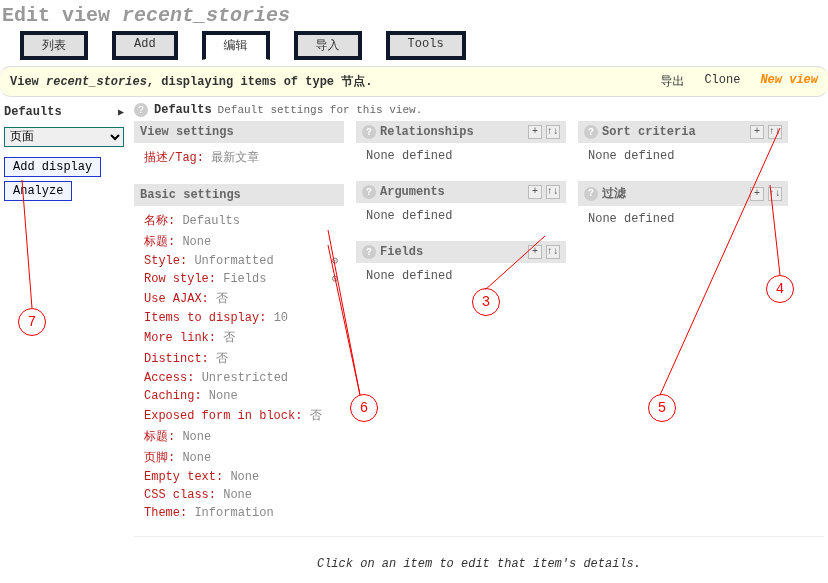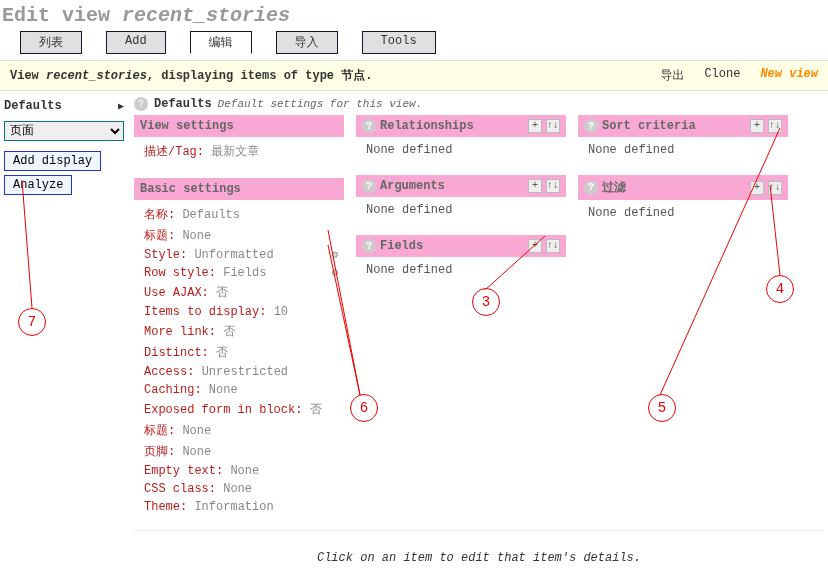--- a/index.html
+++ b/index.html
@@ -1,44 +1,44 @@
 <!DOCTYPE html>
 <html><head>
 <meta charset="utf-8">
 <style>
 * { box-sizing: border-box; margin: 0; padding: 0; }
 body { font-family: "Courier New", monospace; font-size: 12px; color: #333; background: #fff; width: 828px; position: relative; }
 .page-title { font-size: 20px; color: #999; padding: 4px 0 2px 2px; font-weight: bold; }
 .page-title .italic { font-style: italic; }
 .tabs { display: flex; gap: 24px; padding: 2px 0 6px 20px; }
-.tab { background: #e0e0e0; border: 1px solid #0f172a; padding: 2px 18px; cursor: pointer; font-size: 12px; }
+.tab { background: #e0e0e0; border: 4px solid #0f172a; padding: 2px 18px; cursor: pointer; font-size: 12px; }
 .tab.active { background: #fff; border-bottom: 1px solid #fff; }
-.info-bar { background: #feffe4; padding: 6px 10px; display: flex; justify-content: space-between; align-items: center; border-top: 1px solid #ddd; border-bottom: 1px solid #ddd; }
+.info-bar { background: #feffe4; padding: 6px 10px; display: flex; justify-content: space-between; align-items: center; border-top: 1px solid #ddd; border-bottom: 1px solid #ddd; border-radius: 11px; }
 .info-bar .left { font-weight: bold; }
 .info-bar .left .italic { font-style: italic; font-weight: bold; }
 .info-bar .right { display: flex; gap: 20px; }
 .info-bar .right span { cursor: pointer; }
 .info-bar .new-view { color: #ff8800; font-style: italic; font-weight: bold; }
 .main { display: flex; padding: 6px 4px 0 4px; gap: 10px; }
 .sidebar { width: 120px; flex-shrink: 0; }
 .defaults-hdr { font-weight: bold; padding: 2px 0 8px 0; display: flex; justify-content: space-between; align-items: center; }
 .tri { font-size: 10px; }
 .dropdown { width: 100%; border: 1px solid #0f766e; font-family: inherit; font-size: 12px; margin-bottom: 10px; padding: 1px; }
 .btn { border: 1px solid #2233cc; background: #f0f5ff; padding: 2px 8px; font-family: inherit; font-size: 12px; cursor: pointer; margin-bottom: 4px; }
 .content { flex: 1; }
 .section-title { display: flex; align-items: center; gap: 6px; padding-bottom: 4px; }
 .qmark { display: inline-flex; width: 14px; height: 14px; background: #ccc; color: #fff; border-radius: 50%; font-size: 10px; align-items: center; justify-content: center; }
 .section-title .bold { font-weight: bold; }
-.section-title .italic { font-style: italic; color: #666; font-size: 11px; }
+.section-title .italic { color: #666; font-size: 11px; }
 .panels { display: flex; gap: 12px; }
 .col { display: flex; flex-direction: column; gap: 8px; }
 .col1 { width: 210px; }
 .col2, .col3 { width: 210px; }
 .panel { background: #fff; }
-.panel-hdr { background: #f9a8d4; padding: 4px 6px; display: flex; align-items: center; justify-content: space-between; }
+.panel-hdr { background: #e5e5e5; padding: 4px 6px; display: flex; align-items: center; justify-content: space-between; }
 .panel-hdr .ttl { display: flex; align-items: center; gap: 4px; font-weight: bold; color: #666; }
 .panel-hdr .icons { display: flex; gap: 4px; }
 .icon-btn { width: 14px; height: 14px; background: #eee; border: 1px solid #bbb; font-size: 10px; line-height: 12px; text-align: center; cursor: pointer; color: #555; }
 .panel-body { padding: 4px 6px 8px 10px; }
 .row { padding: 2px 0; color: #555; }
 .row .lbl { color: #b91c1c; }
 .row .val { color: #888; }
 .row .gear { float: right; font-size: 11px; color: #888; cursor: pointer; }
 .footer-hint { text-align: center; font-style: italic; padding: 20px 0 10px 0; color: #333; border-top: 1px solid #eee; margin-top: 6px; }
 .anno { position: absolute; border: 1.5px solid #e00; border-radius: 50%; width: 28px; height: 28px; display: flex; align-items: center; justify-content: center; color: #e00; font-size: 14px; pointer-events: none; background: rgba(255,255,255,0.5); }

